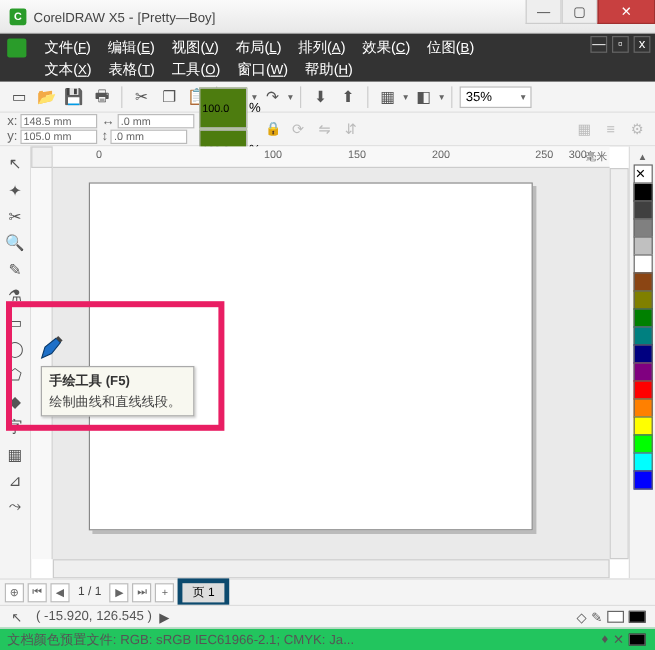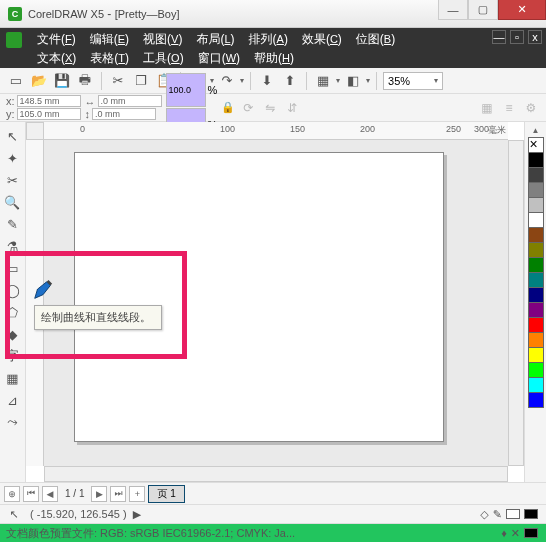--- a/index.html
+++ b/index.html
@@ -24,21 +24,21 @@
 .tb-sep { width: 1px; height: 18px; background: #ccc; margin: 0 3px; }
 .tb-zoom { width: 60px; height: 18px; border: 1px solid #bbb; background: #fff; padding: 0 4px; display: flex; align-items: center; justify-content: space-between; font-size: 11px; }
 .tb-dd { font-size: 8px; color: #666; }
 
 .propbar { height: 28px; background: #f4f4f4; border-bottom: 1px solid #ddd; display: flex; align-items: center; padding: 0 6px; gap: 4px; }
 .prop-xy { display: flex; flex-direction: column; gap: 1px; font-size: 10px; color: #666; }
 .prop-row { display: flex; align-items: center; gap: 2px; }
 .prop-input { width: 64px; height: 12px; border: 1px solid #bbb; background: #fff; padding: 0 2px; font-size: 9px; display: flex; align-items: center; }
 .prop-lock { width: 14px; height: 22px; display: flex; align-items: center; justify-content: center; color: #888; }
 .prop-percent { display: flex; flex-direction: column; gap: 1px; }
-.prop-pct-input { width: 40px; height: 12px; border: 1px solid #bbb; background: #c4b5fd; padding: 16px 2px; font-size: 9px; display: flex; align-items: center; }
+.prop-pct-input { width: 40px; height: 12px; border: 1px solid #bbb; background: #4d7c0f; padding: 16px 2px; font-size: 9px; display: flex; align-items: center; }
 .prop-ico { width: 18px; height: 18px; display: flex; align-items: center; justify-content: center; color: #bbb; font-size: 12px; }
 
 .workspace { position: absolute; left: 0; top: 122px; right: 0; bottom: 60px; display: flex; }
 .toolbox { width: 26px; background: #f4f4f4; border-right: 1px solid #ddd; display: flex; flex-direction: column; align-items: center; padding-top: 4px; gap: 2px; }
 .tool { width: 20px; height: 20px; display: flex; align-items: center; justify-content: center; color: #555; font-size: 13px; position: relative; }
 
 .ruler-corner { position: absolute; left: 26px; top: 0; width: 18px; height: 18px; background: #f0f0f0; border: 1px solid #ccc; }
 .ruler-h { position: absolute; left: 44px; top: 0; right: 38px; height: 18px; background: #f8f8f8; border-bottom: 1px solid #ccc; font-size: 9px; color: #666; overflow: hidden; }
 .ruler-h-tick { position: absolute; top: 2px; font-size: 9px; }
 .ruler-h-unit { position: absolute; right: 2px; top: 2px; font-size: 9px; }
@@ -59,21 +59,21 @@
 .pen-cursor { position: absolute; left: 32px; top: 280px; width: 22px; height: 22px; z-index: 40; }
 .pen-cursor svg { width: 100%; height: 100%; }
 
 .tooltip { position: absolute; left: 34px; top: 305px; width: 128px; background: #f8f8f0; border: 1px solid #aaa; padding: 4px 6px; z-index: 60; box-shadow: 1px 1px 2px rgba(0,0,0,0.2); }
 .tooltip-title { font-weight: bold; font-size: 11px; color: #333; margin-bottom: 2px; }
 .tooltip-desc { font-size: 11px; color: #444; }
 
 .nav-bar { position: absolute; left: 0; right: 0; bottom: 38px; height: 22px; background: #f4f4f4; border-top: 1px solid #ddd; display: flex; align-items: center; padding: 0 4px; gap: 3px; font-size: 10px; }
 .nav-btn { width: 16px; height: 16px; border: 1px solid #bbb; background: #fff; display: flex; align-items: center; justify-content: center; font-size: 9px; color: #666; }
 .nav-page { font-size: 10px; color: #444; padding: 0 4px; }
-.page-tab { background: #ddd; border: 1px solid #0c4a6e; padding: 1px 8px; font-size: 10px; }
+.page-tab { background: #ddd; border: 4px solid #0c4a6e; padding: 1px 8px; font-size: 10px; }
 
 .status1 { position: absolute; left: 0; right: 0; bottom: 19px; height: 19px; background: #f4f4f4; border-top: 1px solid #ddd; display: flex; align-items: center; padding: 0 6px; font-size: 10px; color: #555; }
 .status1-cursor { width: 16px; height: 16px; margin-right: 8px; display: flex; align-items: center; justify-content: center; }
 .status1-fill { position: absolute; right: 8px; display: flex; gap: 4px; align-items: center; }
 .status1-sw { width: 14px; height: 10px; border: 1px solid #666; }
 
 .status2 { position: absolute; left: 0; right: 0; bottom: 0; height: 19px; background: #22c55e; border-top: 1px solid #ddd; display: flex; align-items: center; padding: 0 6px; font-size: 10px; color: #555; }
 .status2-fill { position: absolute; right: 8px; display: flex; gap: 4px; align-items: center; }
 </style>
 </head>
@@ -253,20 +253,21 @@
 <div class="highlight-box"></div>
 
 <div class="pen-cursor">
   <svg viewBox="0 0 24 24">
       <polygon points="3,20 6,10 16,2 20,6 12,16 3,20" fill="#1e70c8" stroke="#0a3a6a" stroke-width="1"></polygon>
       <polygon points="16,2 20,6 22,4 18,0" fill="#444"></polygon>
     </svg>
 </div>
 
 <div class="tooltip">
+  <div class="tooltip-title">手绘工具 (F5)</div>
   <div class="tooltip-desc">绘制曲线和直线线段。</div>
 </div>
 
 <div class="nav-bar">
   <div class="nav-btn">⊕</div>
   <div class="nav-btn">⏮</div>
   <div class="nav-btn">◀</div>
   <span class="nav-page">1 / 1</span>
   <div class="nav-btn">▶</div>
   <div class="nav-btn">⏭</div>

